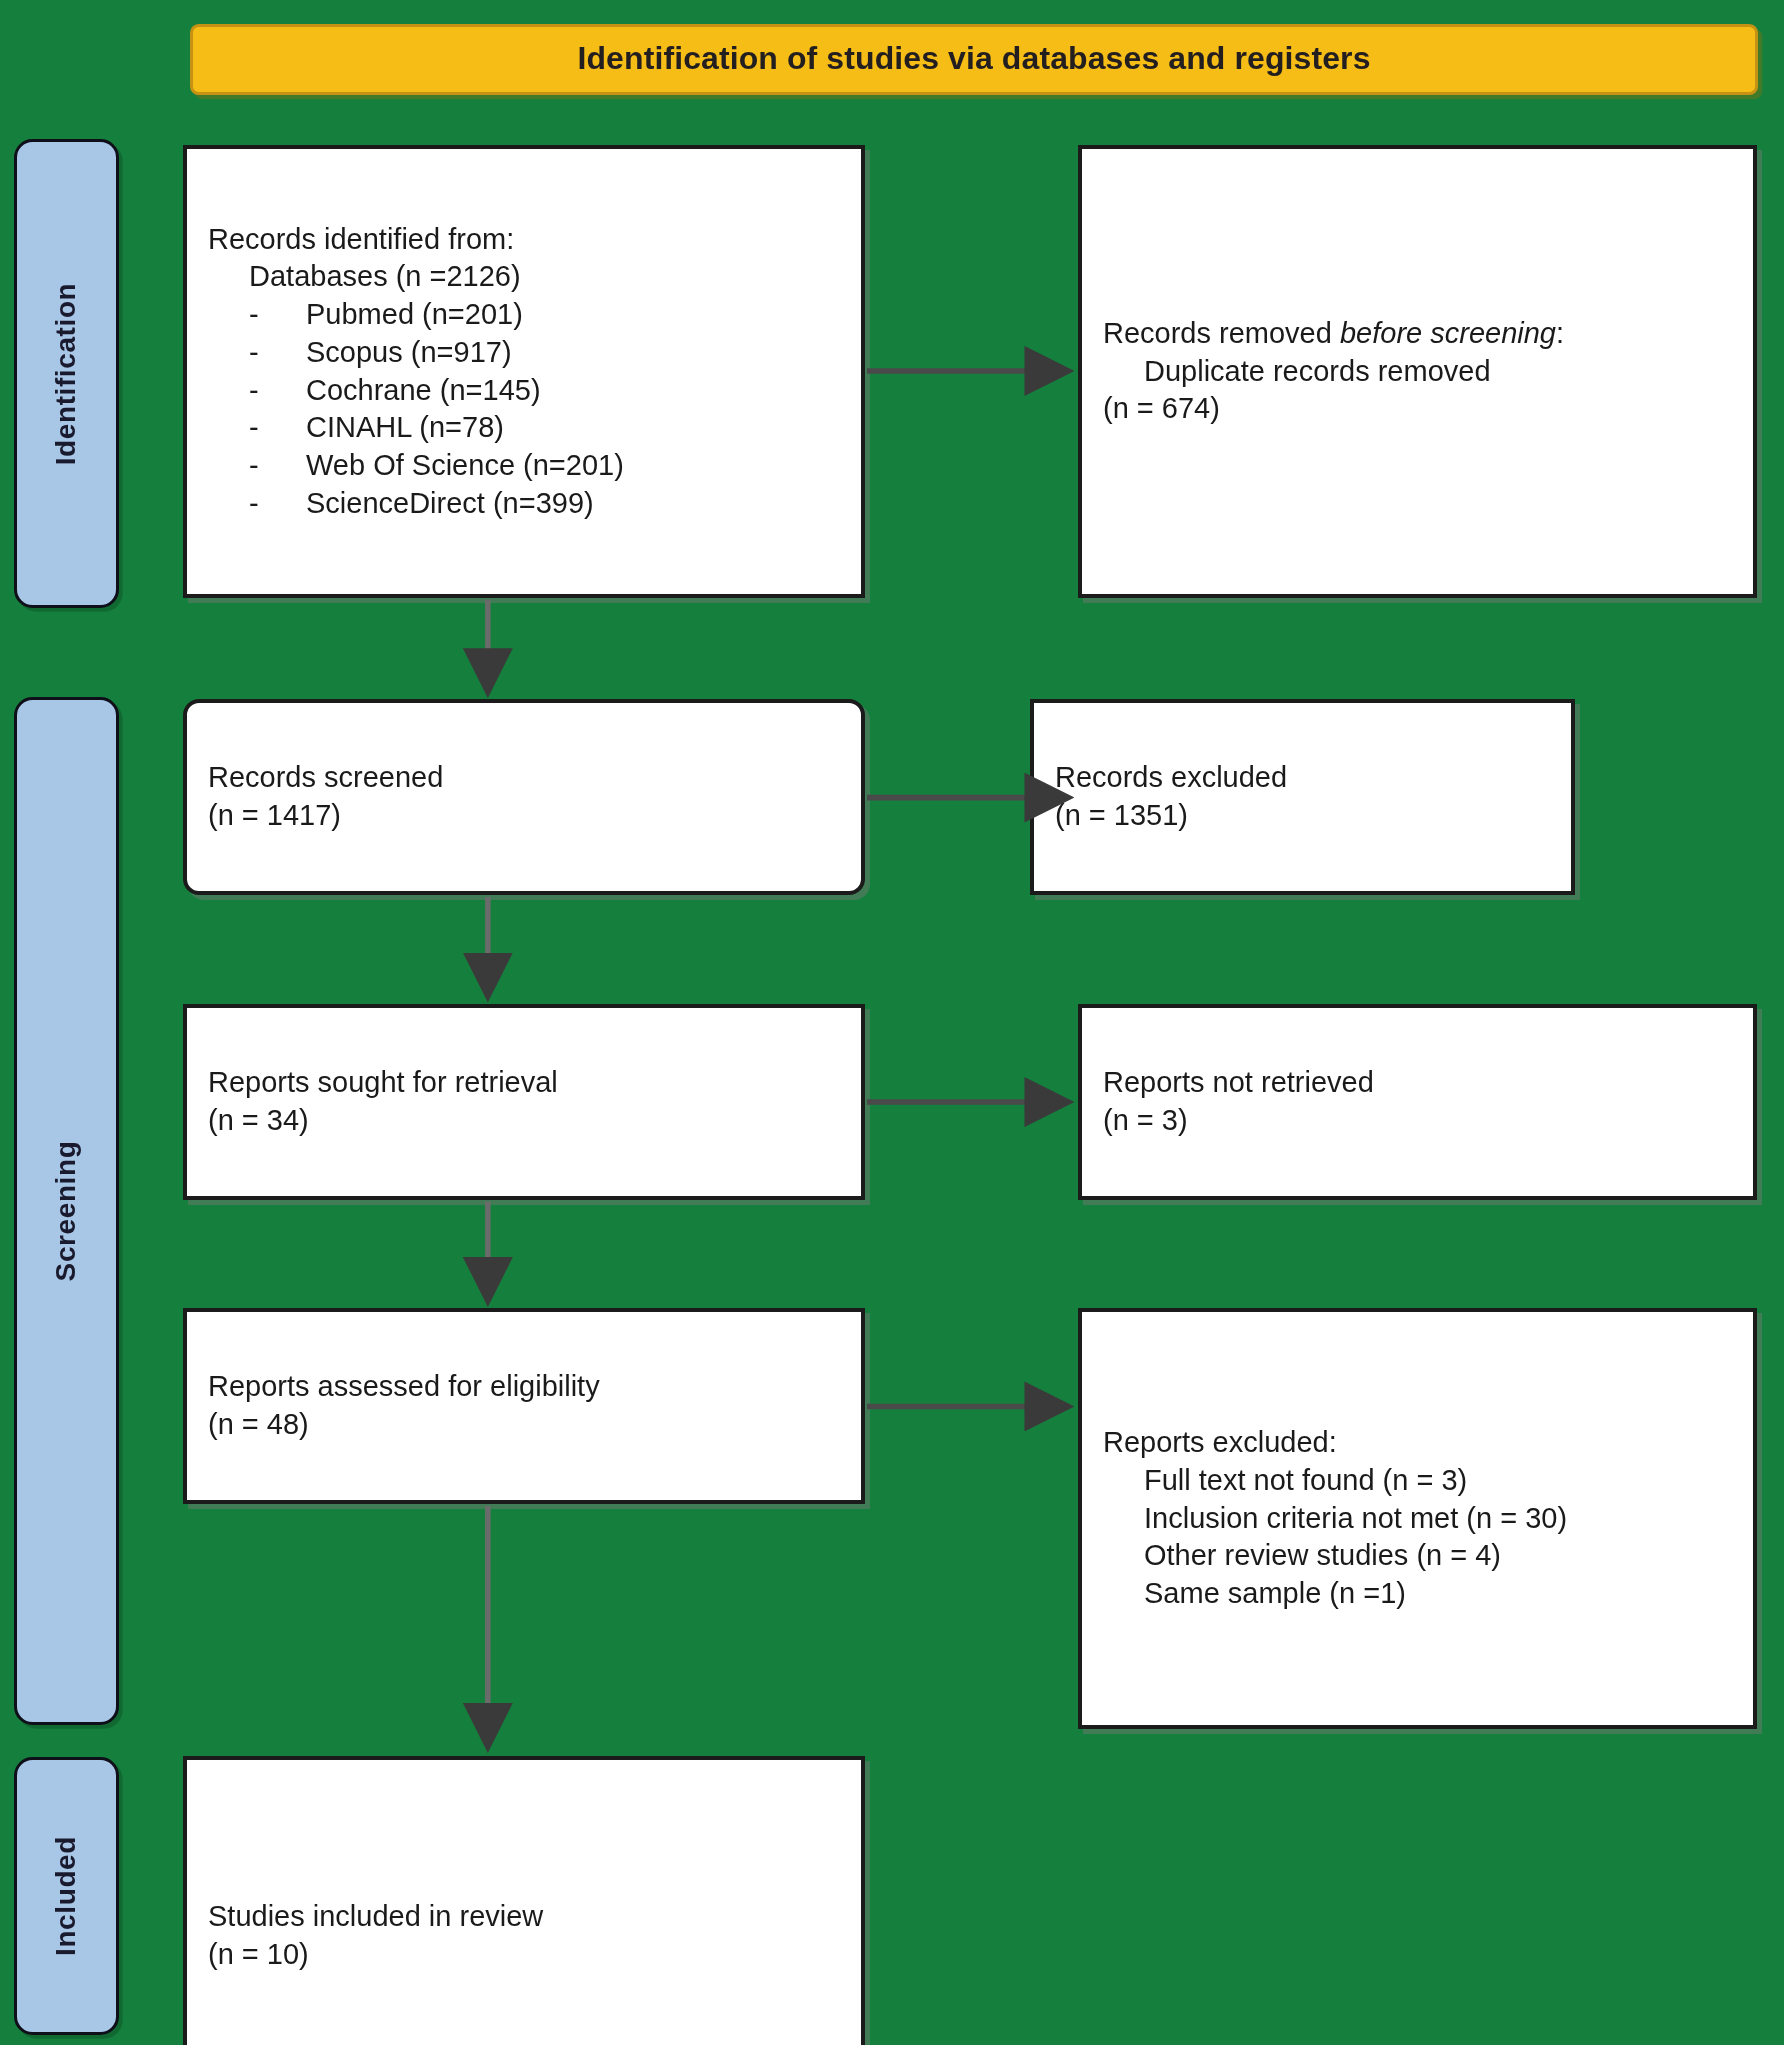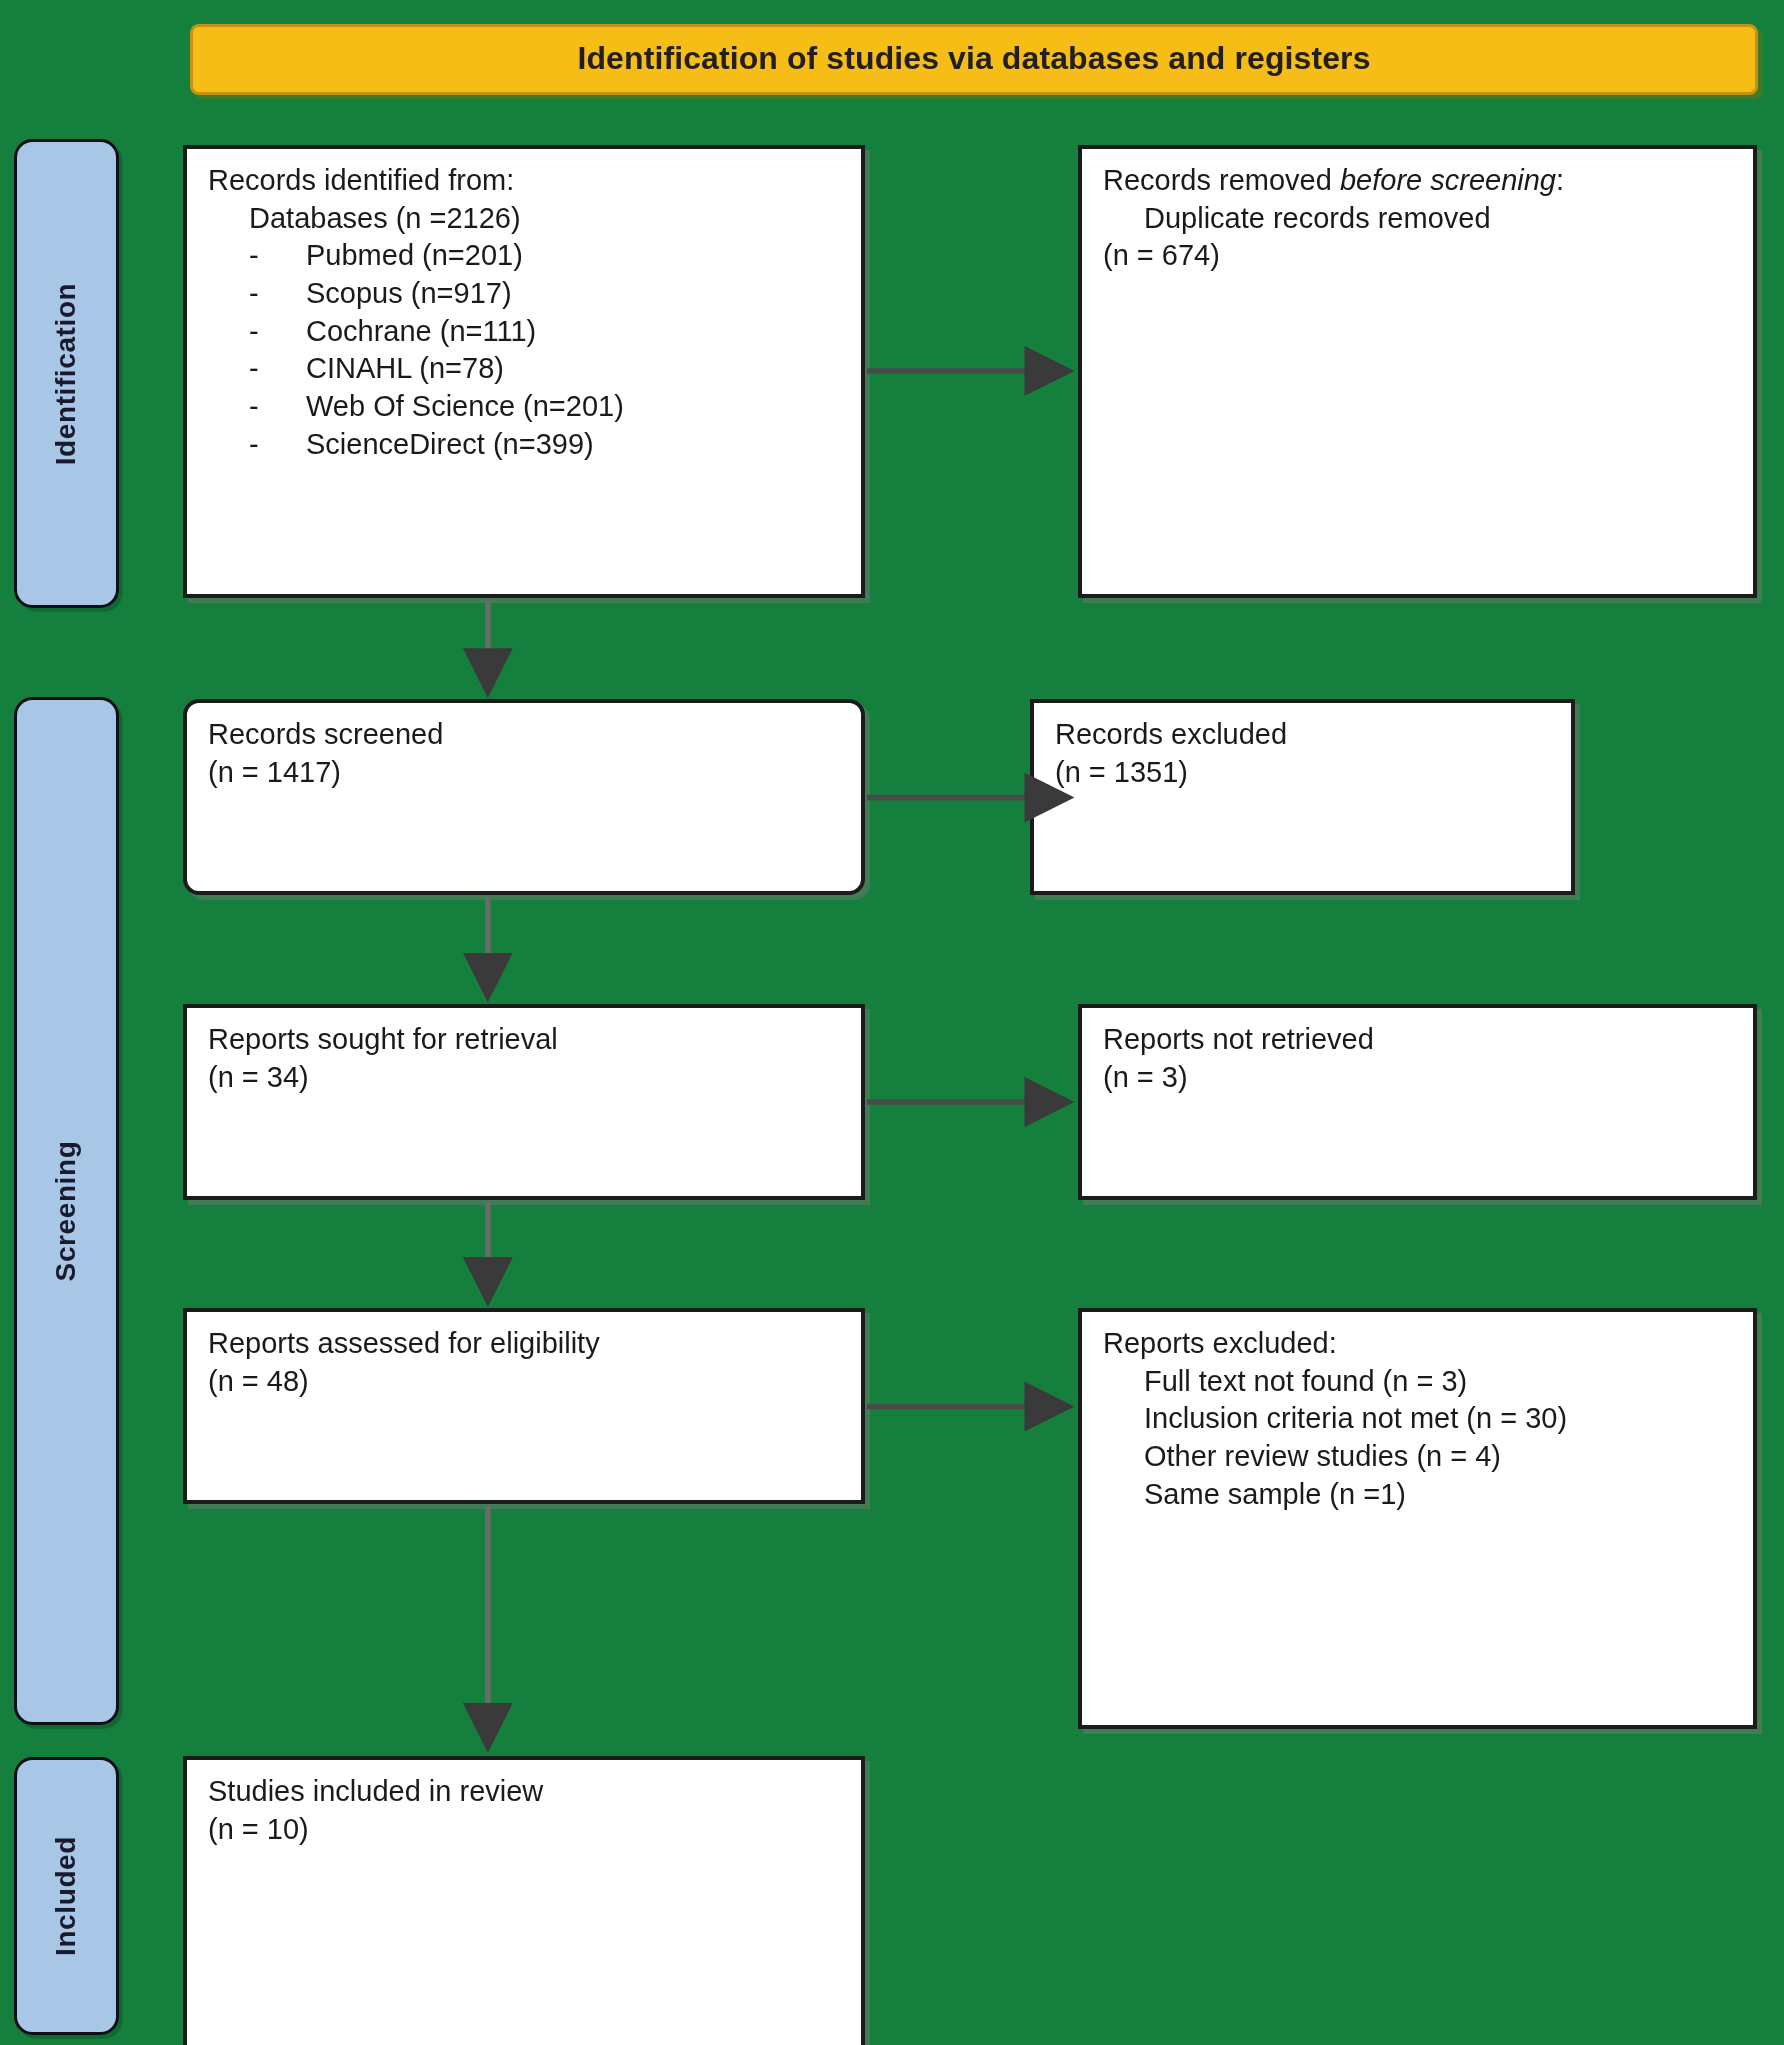--- a/index.html
+++ b/index.html
@@ -70,20 +70,21 @@
   
   .box {
     position: absolute;
     background: #ffffff;
     border: 4.3px solid #1b1b1b;
     box-sizing: border-box;
     box-shadow: 5px 5px 0 rgba(120,120,120,0.45);
     padding: 13px 21px;
     display: flex;
     flex-direction: column;
+    justify-content: center;
   }
   .box .line {
     font-size: 29px;
     line-height: 1.30;
     color: #1a1a1a;
     white-space: pre-wrap;
   }
   .box .line.indent-1 { padding-left: 41px; }
 
   
@@ -143,21 +144,21 @@
     <div class="bullet-row">
       <span class="dash">-</span>
       <span>Pubmed (n=201)</span>
     </div>
     <div class="bullet-row">
       <span class="dash">-</span>
       <span>Scopus (n=917)</span>
     </div>
     <div class="bullet-row">
       <span class="dash">-</span>
-      <span>Cochrane (n=111)</span>
+      <span>Cochrane (n=145)</span>
     </div>
     <div class="bullet-row">
       <span class="dash">-</span>
       <span>CINAHL (n=78)</span>
     </div>
     <div class="bullet-row">
       <span class="dash">-</span>
       <span>Web Of Science (n=201)</span>
     </div>
     <div class="bullet-row">

